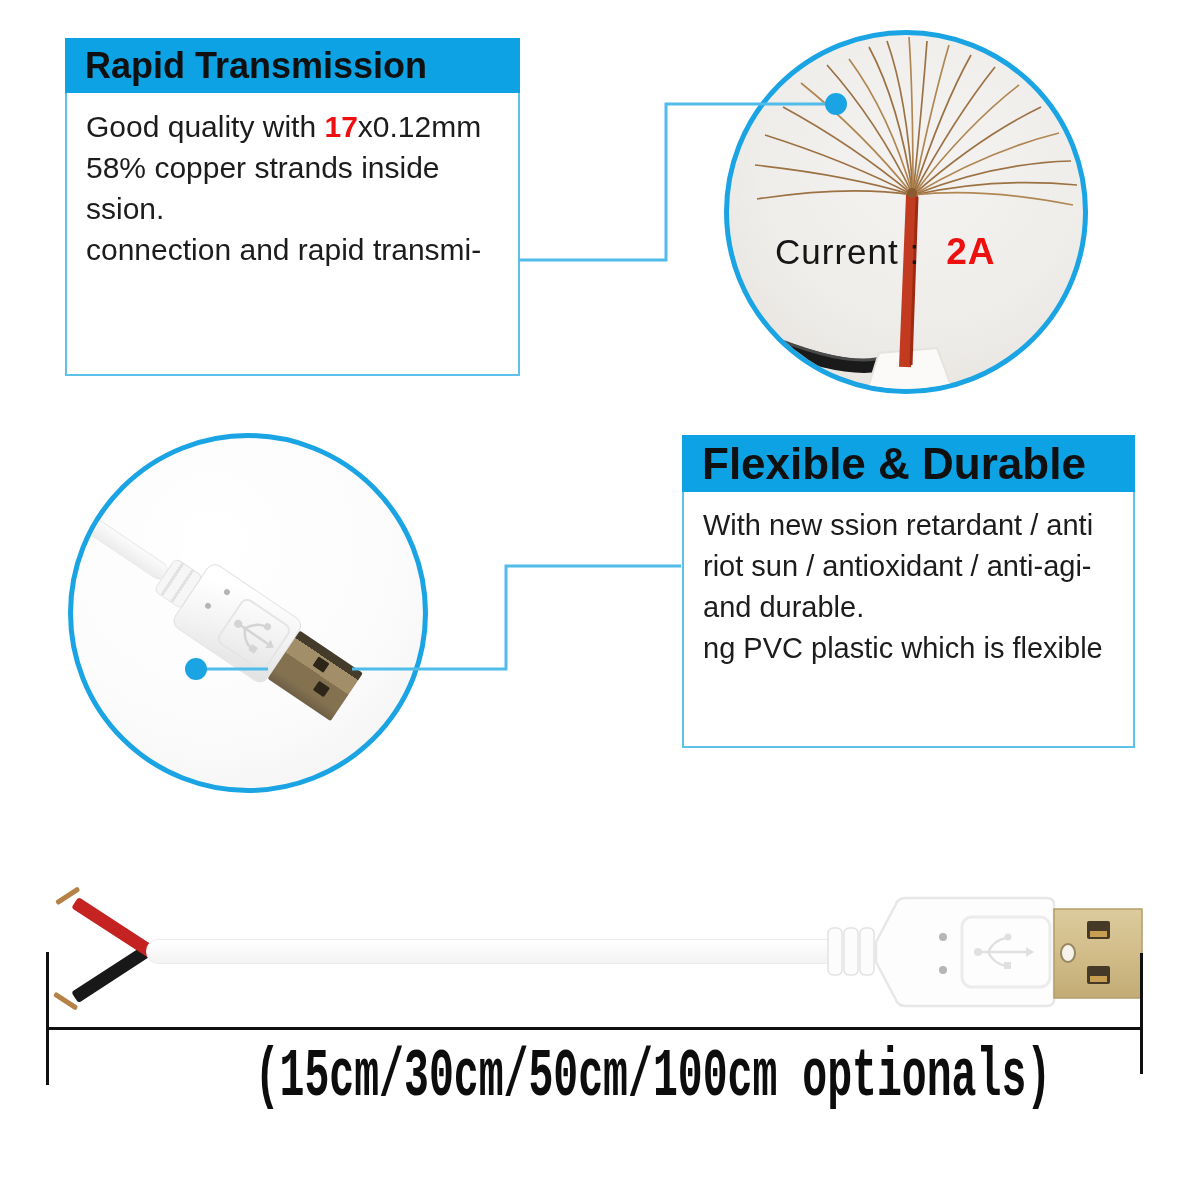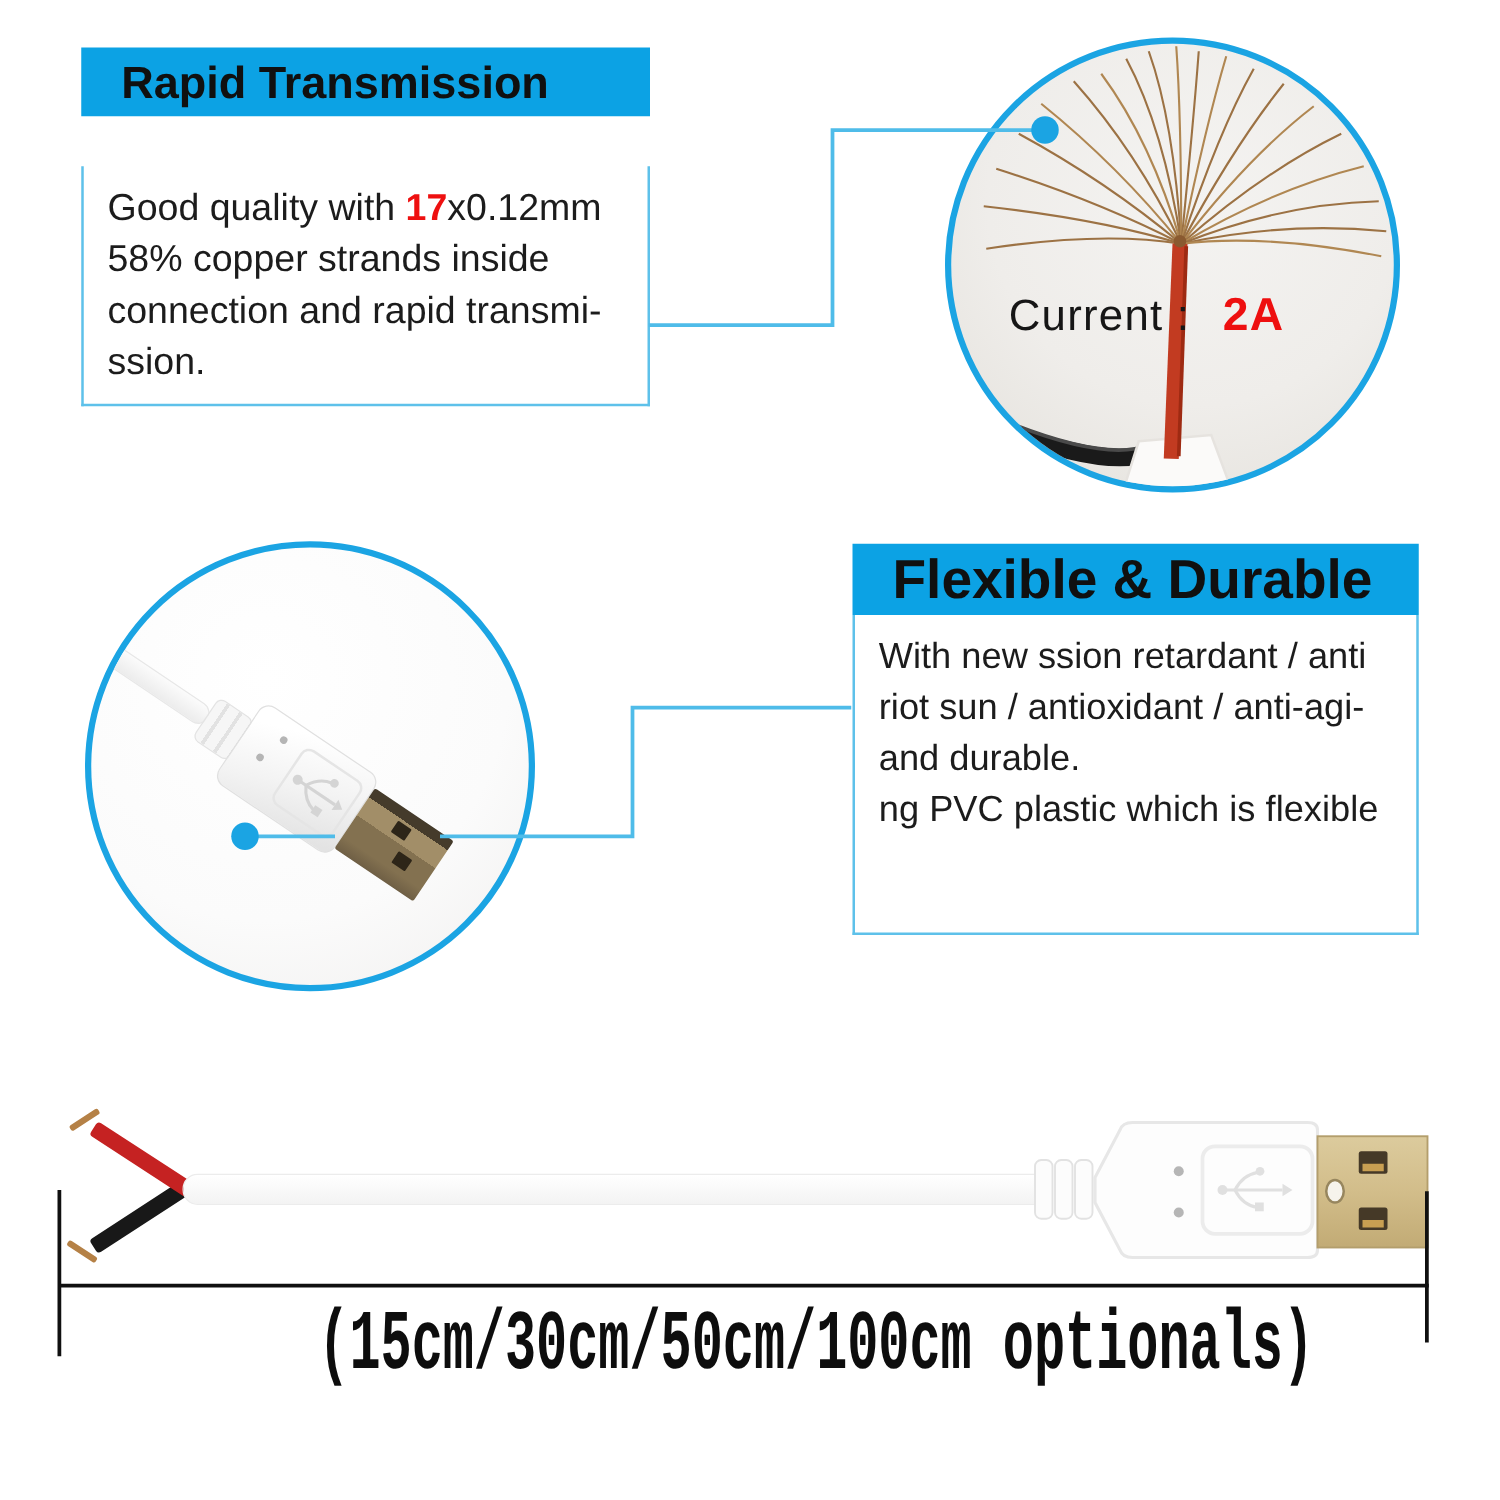--- a/index.html
+++ b/index.html
@@ -7,39 +7,39 @@
   .canvas {
     position:relative; width:1200px; height:1200px; background:#ffffff;
     font-family:"Liberation Sans", sans-serif; overflow:hidden;
   }
   
   .info-box { position:absolute; }
   .box-rapid { left:65px; top:38px; width:455px; }
   .box-flex  { left:682px; top:435px; width:453px; }
   .box-header {
     background:#0ca2e4; color:#101010; font-weight:bold;
-    display:flex; align-items:center; padding-left:32px;
+    display:flex; align-items:center; padding-left:20px;
   }
   .box-rapid .box-header { height:55px; font-size:36px; }
   .box-flex  .box-header { height:57px; font-size:44px; }
   .box-body {
     background:#ffffff; border:2px solid #5ec1ea; border-top:none;
     color:#1c1c1c; padding:13px 0 0 19px;
   }
-  .box-rapid .box-body { height:192px; font-size:30px; line-height:41px;margin-top:40px; }
+  .box-rapid .box-body { height:283px; font-size:30px; line-height:41px; }
   .box-flex  .box-body { height:256px; font-size:29px; line-height:41px; }
   .tline { white-space:nowrap; }
   .hl-red { color:#ee1010; font-weight:bold; }
 
   
   .photo-circle {
     position:absolute; border-radius:50%; border:5px solid #1ba4e3; overflow:hidden;
   }
   .circle-strands {
-    left:756px; top:30px; width:364px; height:364px;
+    left:724px; top:30px; width:364px; height:364px;
     background:radial-gradient(circle at 55% 35%, #f4f3f1 0%, #efedea 55%, #e3e0da 100%);
   }
   .circle-usb {
     left:68px; top:433px; width:360px; height:360px;
     background:radial-gradient(circle at 40% 30%, #ffffff 0%, #fbfbfb 60%, #f0efee 100%);
   }
   .strands-svg { position:absolute; left:0; top:0; }
   .current-row {
     position:absolute; left:46px; top:196px; display:flex; align-items:baseline;
     font-size:35px; color:#161616; letter-spacing:1px;
@@ -97,22 +97,22 @@
 </head>
 <body>
 
 <div class="canvas">
 
   <div class="info-box box-rapid">
     <div class="box-header">Rapid Transmission</div>
     <div class="box-body">
       <div class="tline"><span>Good quality with </span><span class="hl-red">17</span><span>x0.12mm</span></div>
       <div class="tline">58% copper strands inside</div>
+      <div class="tline">ssion.</div>
       <div class="tline">connection and rapid transmi-</div>
-      <div class="tline">ssion.</div>
     </div>
   </div>
 
   <div class="info-box box-flex">
     <div class="box-header">Flexible &amp; Durable</div>
     <div class="box-body">
       <div class="tline">With new ssion retardant / anti</div>
       <div class="tline">riot sun / antioxidant / anti-agi-</div>
       <div class="tline">and durable.</div>
       <div class="tline">ng PVC plastic which is flexible</div>

